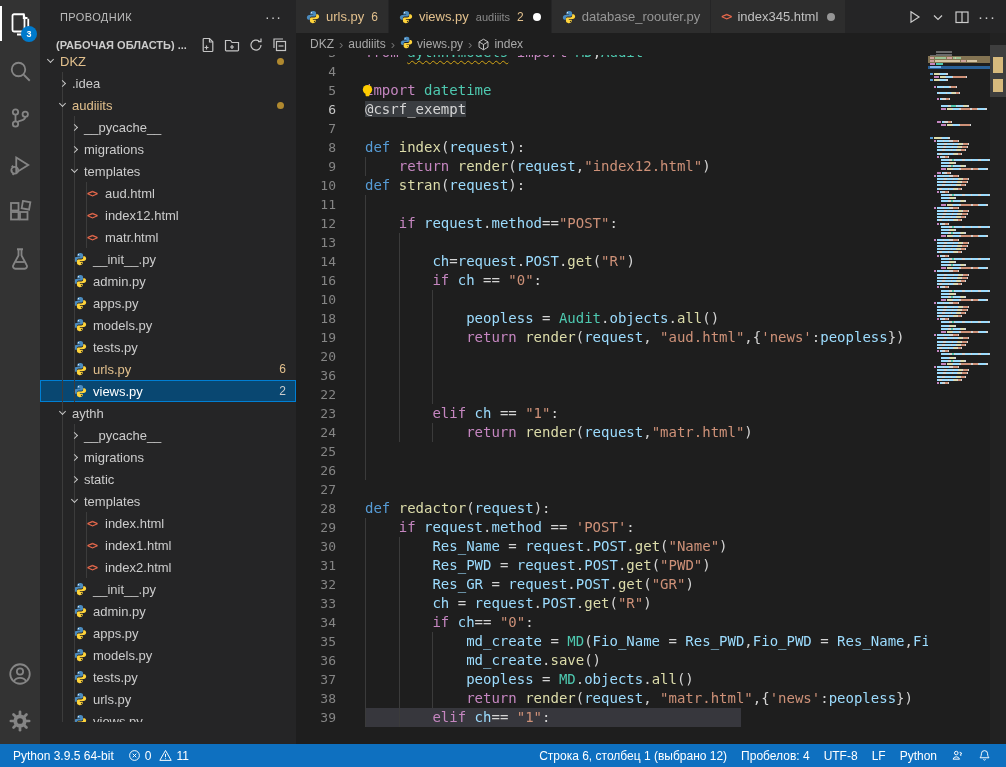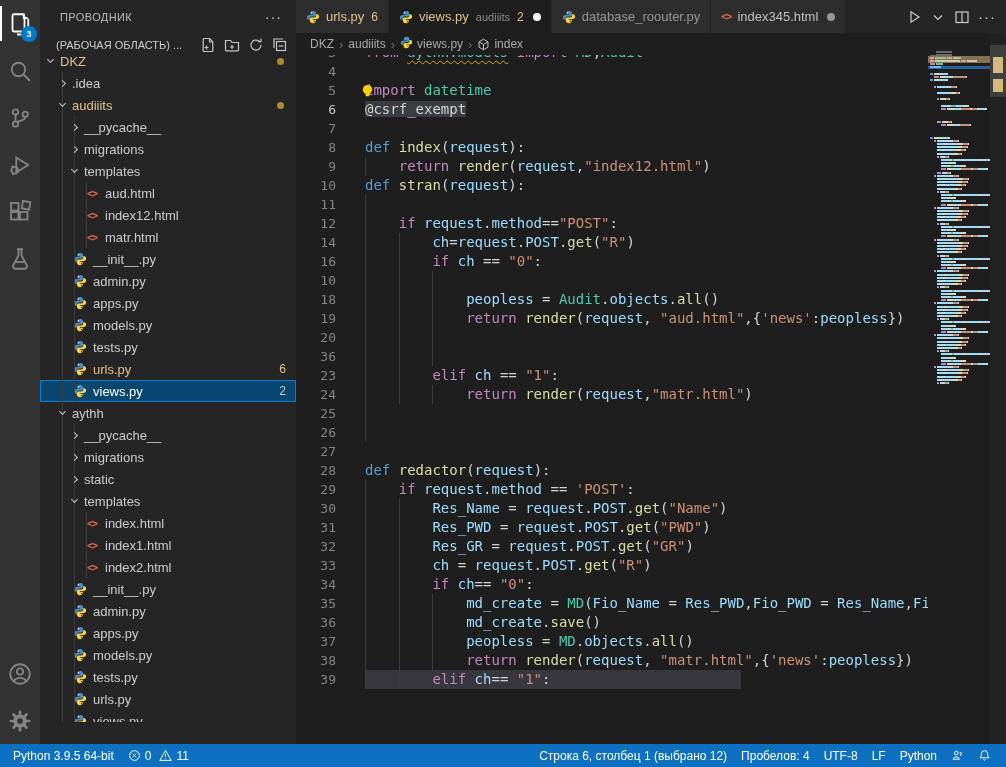--- a/index.html
+++ b/index.html
@@ -15,21 +15,21 @@
   .ab-item.active::before { content:""; position:absolute; left:0; top:6px; bottom:6px; width:2px; background:#ffffff; }
   .ab-badge { position:absolute; right:3px; bottom:5px; min-width:16px; height:16px; border-radius:50%; background:#007acc; color:#fff; font-size:9px; line-height:16px; text-align:center; font-weight:bold; }
   .ab-bottom { position:absolute; bottom:0; left:0; width:40px; }
 
   
   .sidebar { position:absolute; left:40px; top:0; width:256px; height:744px; background:#252526; z-index:4; overflow:hidden; }
   .sb-title-row { height:33px; display:flex; align-items:center; justify-content:space-between; padding:0 14px 0 20px; }
   .sb-title { font-size:11px; color:#bbbbbb; letter-spacing:.4px; }
   .sb-more { color:#cccccc; font-size:14px; letter-spacing:1px; cursor:pointer; }
   .sb-section { height:23px; display:flex; align-items:center; padding:0 8px 0 4px; color:#cccccc; }
-  .sb-section .lbl { font-size:11px; font-weight:normal; color:#cccccc; white-space:nowrap; overflow:hidden; flex:0 1 auto; }
+  .sb-section .lbl { font-size:11px; font-weight:bold; color:#cccccc; white-space:nowrap; overflow:hidden; flex:0 1 auto; }
   .sb-section .acts { margin-left:auto; display:flex; gap:8px; }
   .sb-section .acts span { width:16px; height:16px; color:#c5c5c5; cursor:pointer; }
   .sb-section .acts svg { width:16px; height:16px; }
   .tree-viewport { position:absolute; top:56px; bottom:22px; left:0; right:0; overflow:hidden; }
   .tree { margin-top:-6px; }
   .trow { position:relative; height:22px; display:flex; align-items:center; font-size:13px; color:#cccccc; cursor:pointer; white-space:nowrap; }
   .trow .tw { width:5px; height:5px; border-right:1.4px solid #c5c5c5; border-bottom:1.4px solid #c5c5c5; margin-right:7px; flex:none; }
   .tw.exp { transform:rotate(45deg); margin-top:-3px; }
   .tw.col { transform:rotate(-45deg); }
   .trow .ficon { width:16px; margin-right:5px; flex:none; display:flex; align-items:center; justify-content:center; }
@@ -643,27 +643,29 @@
                 <circle cx="8" cy="7" r="5" fill="#ffcc00"></circle>
                 <rect x="6" y="11.5" width="4" height="2.5" rx="0.6" fill="#ffcc00"></rect>
               </svg></span></div>
           <div class="cline"><span class="ln cur">6</span><span class="ctext"><span class="selblock"><span class="tk-p">@csrf_exempt</span></span></span></div>
           <div class="cline"><span class="ln">7</span><span class="ctext"></span></div>
           <div class="cline"><span class="ln">8</span><span class="ctext"><span class="tk-d">def</span><span class="tk-p"> </span><span class="tk-f">index</span><span class="tk-p">(</span><span class="tk-v">request</span><span class="tk-p">):</span></span></div>
           <div class="cline"><span class="ln">9</span><span class="cguide" style="left:calc(69px + 0ch)"></span><span class="ctext"><span class="tk-p">    </span><span class="tk-k">return</span><span class="tk-p"> </span><span class="tk-f">render</span><span class="tk-p">(</span><span class="tk-v">request</span><span class="tk-p">,</span><span class="tk-s">"index12.html"</span><span class="tk-p">)</span></span></div>
           <div class="cline"><span class="ln">10</span><span class="ctext"><span class="tk-d">def</span><span class="tk-p"> </span><span class="tk-f">stran</span><span class="tk-p">(</span><span class="tk-v">request</span><span class="tk-p">):</span></span></div>
           <div class="cline"><span class="ln">11</span><span class="cguide" style="left:calc(69px + 0ch)"></span><span class="ctext"></span></div>
           <div class="cline"><span class="ln">12</span><span class="cguide" style="left:calc(69px + 0ch)"></span><span class="ctext"><span class="tk-p">    </span><span class="tk-k">if</span><span class="tk-p"> </span><span class="tk-v">request</span><span class="tk-p">.</span><span class="tk-v">method</span><span class="tk-p">==</span><span class="tk-s">"POST"</span><span class="tk-p">:</span></span></div>
+          <div class="cline"><span class="ln">13</span><span class="cguide" style="left:calc(69px + 0ch)"></span><span class="cguide" style="left:calc(69px + 4ch)"></span><span class="ctext"></span></div>
           <div class="cline"><span class="ln">14</span><span class="cguide" style="left:calc(69px + 0ch)"></span><span class="cguide" style="left:calc(69px + 4ch)"></span><span class="ctext"><span class="tk-p">        </span><span class="tk-v">ch</span><span class="tk-p">=</span><span class="tk-v">request</span><span class="tk-p">.</span><span class="tk-v">POST</span><span class="tk-p">.</span><span class="tk-f">get</span><span class="tk-p">(</span><span class="tk-s">"R"</span><span class="tk-p">)</span></span></div>
           <div class="cline"><span class="ln">16</span><span class="cguide" style="left:calc(69px + 0ch)"></span><span class="cguide" style="left:calc(69px + 4ch)"></span><span class="ctext"><span class="tk-p">        </span><span class="tk-k">if</span><span class="tk-p"> </span><span class="tk-v">ch</span><span class="tk-p"> == </span><span class="tk-s">"0"</span><span class="tk-p">:</span></span></div>
           <div class="cline"><span class="ln">10</span><span class="cguide" style="left:calc(69px + 0ch)"></span><span class="cguide" style="left:calc(69px + 4ch)"></span><span class="cguide" style="left:calc(69px + 8ch)"></span><span class="ctext"></span></div>
           <div class="cline"><span class="ln">18</span><span class="cguide" style="left:calc(69px + 0ch)"></span><span class="cguide" style="left:calc(69px + 4ch)"></span><span class="cguide" style="left:calc(69px + 8ch)"></span><span class="ctext"><span class="tk-p">            </span><span class="tk-v">peopless</span><span class="tk-p"> = </span><span class="tk-c">Audit</span><span class="tk-p">.</span><span class="tk-v">objects</span><span class="tk-p">.</span><span class="tk-f">all</span><span class="tk-p">()</span></span></div>
           <div class="cline"><span class="ln">19</span><span class="cguide" style="left:calc(69px + 0ch)"></span><span class="cguide" style="left:calc(69px + 4ch)"></span><span class="cguide" style="left:calc(69px + 8ch)"></span><span class="ctext"><span class="tk-p">            </span><span class="tk-k">return</span><span class="tk-p"> </span><span class="tk-f">render</span><span class="tk-p">(</span><span class="tk-v">request</span><span class="tk-p">, </span><span class="tk-s">"aud.html"</span><span class="tk-p">,{</span><span class="tk-s">'news'</span><span class="tk-p">:</span><span class="tk-v">peopless</span><span class="tk-p">})</span></span></div>
           <div class="cline"><span class="ln">20</span><span class="cguide" style="left:calc(69px + 0ch)"></span><span class="cguide" style="left:calc(69px + 4ch)"></span><span class="cguide" style="left:calc(69px + 8ch)"></span><span class="ctext"></span></div>
           <div class="cline"><span class="ln">36</span><span class="cguide" style="left:calc(69px + 0ch)"></span><span class="cguide" style="left:calc(69px + 4ch)"></span><span class="cguide" style="left:calc(69px + 8ch)"></span><span class="ctext"></span></div>
+          <div class="cline"><span class="ln">22</span><span class="cguide" style="left:calc(69px + 0ch)"></span><span class="cguide" style="left:calc(69px + 4ch)"></span><span class="cguide" style="left:calc(69px + 8ch)"></span><span class="ctext"></span></div>
           <div class="cline"><span class="ln">23</span><span class="cguide" style="left:calc(69px + 0ch)"></span><span class="cguide" style="left:calc(69px + 4ch)"></span><span class="ctext"><span class="tk-p">        </span><span class="tk-k">elif</span><span class="tk-p"> </span><span class="tk-v">ch</span><span class="tk-p"> == </span><span class="tk-s">"1"</span><span class="tk-p">:</span></span></div>
           <div class="cline"><span class="ln">24</span><span class="cguide" style="left:calc(69px + 0ch)"></span><span class="cguide" style="left:calc(69px + 4ch)"></span><span class="cguide" style="left:calc(69px + 8ch)"></span><span class="ctext"><span class="tk-p">            </span><span class="tk-k">return</span><span class="tk-p"> </span><span class="tk-f">render</span><span class="tk-p">(</span><span class="tk-v">request</span><span class="tk-p">,</span><span class="tk-s">"matr.html"</span><span class="tk-p">)</span></span></div>
           <div class="cline"><span class="ln">25</span><span class="cguide" style="left:calc(69px + 0ch)"></span><span class="ctext"></span></div>
           <div class="cline"><span class="ln">26</span><span class="cguide" style="left:calc(69px + 0ch)"></span><span class="ctext"></span></div>
           <div class="cline"><span class="ln">27</span><span class="ctext"></span></div>
           <div class="cline"><span class="ln">28</span><span class="ctext"><span class="tk-d">def</span><span class="tk-p"> </span><span class="tk-f">redactor</span><span class="tk-p">(</span><span class="tk-v">request</span><span class="tk-p">):</span></span></div>
           <div class="cline"><span class="ln">29</span><span class="cguide" style="left:calc(69px + 0ch)"></span><span class="ctext"><span class="tk-p">    </span><span class="tk-k">if</span><span class="tk-p"> </span><span class="tk-v">request</span><span class="tk-p">.</span><span class="tk-v">method</span><span class="tk-p"> == </span><span class="tk-s">'POST'</span><span class="tk-p">:</span></span></div>
           <div class="cline"><span class="ln">30</span><span class="cguide" style="left:calc(69px + 0ch)"></span><span class="cguide" style="left:calc(69px + 4ch)"></span><span class="ctext"><span class="tk-p">        </span><span class="tk-v">Res_Name</span><span class="tk-p"> = </span><span class="tk-v">request</span><span class="tk-p">.</span><span class="tk-v">POST</span><span class="tk-p">.</span><span class="tk-f">get</span><span class="tk-p">(</span><span class="tk-s">"Name"</span><span class="tk-p">)</span></span></div>
           <div class="cline"><span class="ln">31</span><span class="cguide" style="left:calc(69px + 0ch)"></span><span class="cguide" style="left:calc(69px + 4ch)"></span><span class="ctext"><span class="tk-p">        </span><span class="tk-v">Res_PWD</span><span class="tk-p"> = </span><span class="tk-v">request</span><span class="tk-p">.</span><span class="tk-v">POST</span><span class="tk-p">.</span><span class="tk-f">get</span><span class="tk-p">(</span><span class="tk-s">"PWD"</span><span class="tk-p">)</span></span></div>
           <div class="cline"><span class="ln">32</span><span class="cguide" style="left:calc(69px + 0ch)"></span><span class="cguide" style="left:calc(69px + 4ch)"></span><span class="ctext"><span class="tk-p">        </span><span class="tk-v">Res_GR</span><span class="tk-p"> = </span><span class="tk-v">request</span><span class="tk-p">.</span><span class="tk-v">POST</span><span class="tk-p">.</span><span class="tk-f">get</span><span class="tk-p">(</span><span class="tk-s">"GR"</span><span class="tk-p">)</span></span></div>

